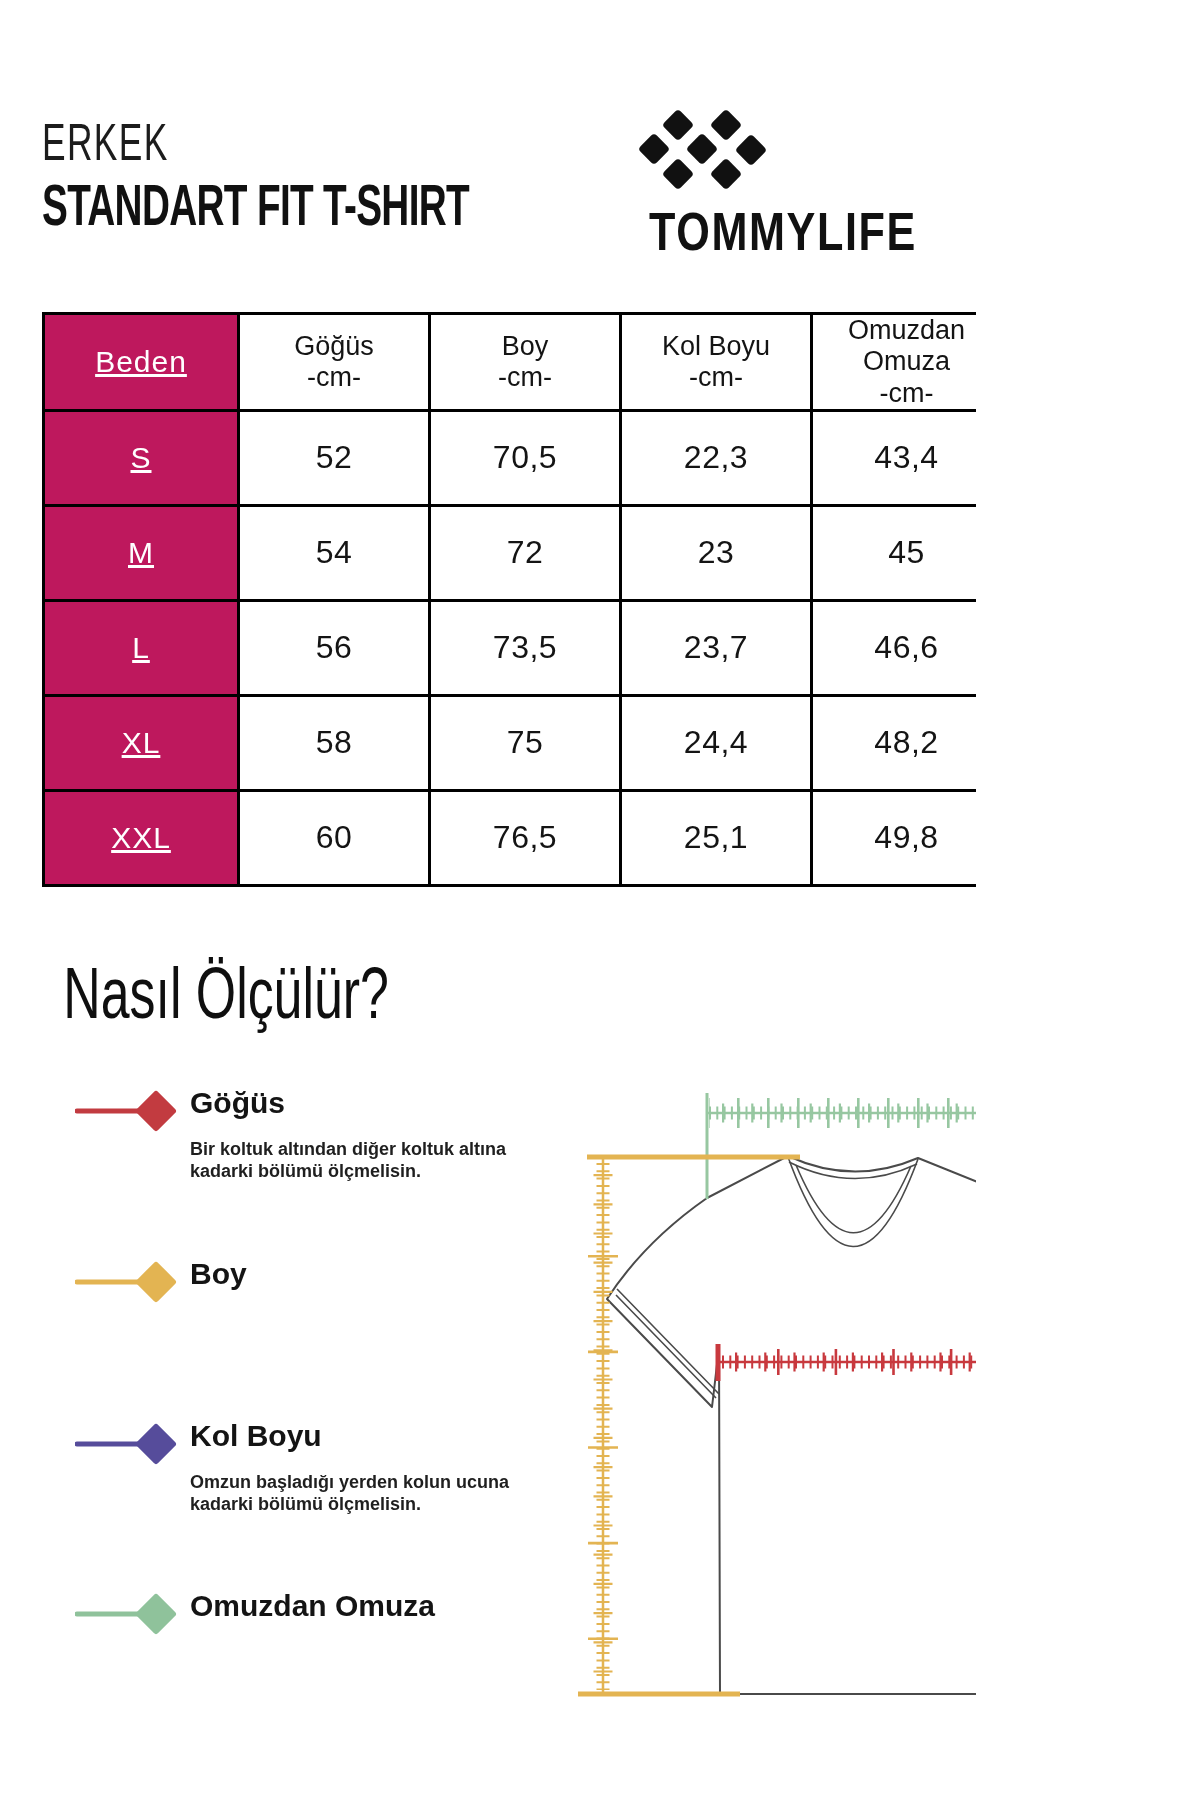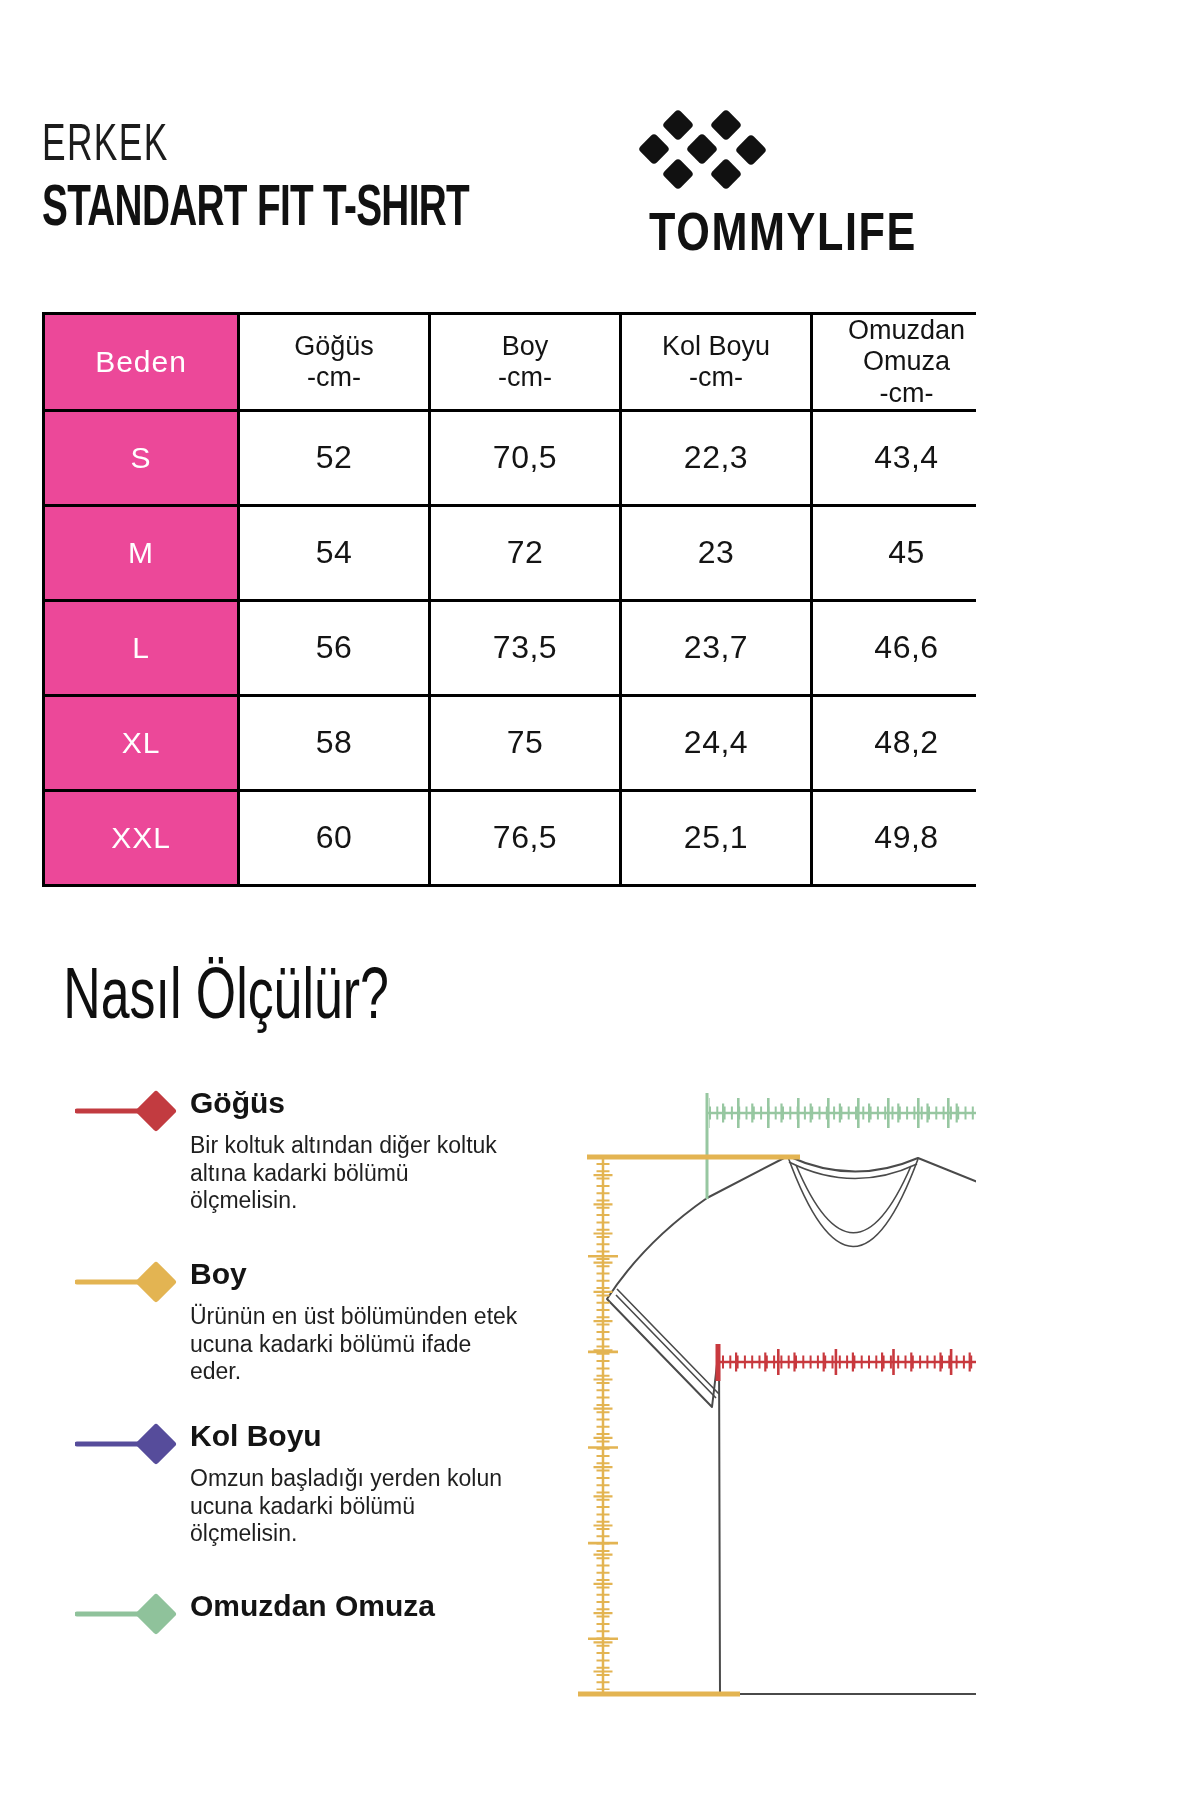--- a/index.html
+++ b/index.html
@@ -16,35 +16,35 @@
   .brand-name{font-size:54px;font-weight:700;color:#111;letter-spacing:2px;margin-top:6px;
          transform:scaleX(.8);transform-origin:center top;white-space:nowrap;}
   .diamond{fill:#111;}
 
   
   .size-table{position:absolute;left:42px;top:312px;width:958px;border-collapse:collapse;
          table-layout:fixed;}
   .size-table td,.size-table th{border:3px solid #000;text-align:center;vertical-align:middle;
          padding:0;font-weight:400;}
   .size-table tr{height:95px;}
-  .corner,.size-cell{background:#ec4899;color:#fff;font-size:30px;letter-spacing:1px;}
+  .corner,.size-cell{background:#be185d;color:#fff;font-size:30px;letter-spacing:1px;text-decoration:underline;}
   .th-title{font-size:27px;line-height:1.16;color:#141414;max-width:172px;margin:0 auto;}
   .th-unit{font-size:27px;line-height:1.16;color:#141414;}
   .value-cell{font-size:32px;color:#141414;letter-spacing:.5px;}
 
   
   .measure-heading{position:absolute;left:0;right:0;top:952px;text-align:left;
          font-size:72px;font-weight:400;color:#0f0f0f;}
   .measure-heading span{display:inline-block;transform:scaleX(.72);white-space:nowrap;}
 
   .legend-item{position:absolute;left:75px;width:445px;}
   .legend-icon{position:absolute;left:0;top:-6px;}
   .legend-body{margin-left:115px;}
   .legend-label{font-size:30px;font-weight:700;color:#141414;}
-  .legend-desc{font-size:23px;line-height:1.2;color:#1f1f1f;margin-top:12px;max-width:345px;}
+  .legend-desc{font-size:18px;line-height:1.2;color:#1f1f1f;margin-top:19px;max-width:345px;font-weight:bold;}
 
   
   .diagram{position:absolute;left:540px;top:1080px;}
   .shirt{fill:#fff;stroke:#4a4a4a;stroke-width:2;stroke-linejoin:round;}
   .shirt-detail{fill:none;stroke:#4a4a4a;stroke-width:1.6;}
   .rl-green{stroke:#97C7A1;}
   .rl-red{stroke:#C8393E;}
   .rl-yellow{stroke:#E3B452;}
   .rl-purple{stroke:#564C9B;}
   .main-line{stroke-width:2.5;fill:none;}
@@ -160,21 +160,20 @@
     </div>
   </div>
 
   <div class="legend-item" style="top:1257px">
     <svg class="legend-icon" width="112" height="62" viewBox="0 0 112 62">
       <line x1="2" y1="31" x2="66" y2="31" stroke-width="5" stroke-linecap="round" stroke="#E3B452"></line>
       <rect x="66" y="16" width="30" height="30" rx="3" transform="rotate(45 81 31)" fill="#E3B452"></rect>
     </svg>
     <div class="legend-body">
       <div class="legend-label">Boy</div>
-      <div class="legend-desc">Ürünün en üst bölümünden etek ucuna kadarki bölümü ifade eder.</div>
     </div>
   </div>
 
   <div class="legend-item" style="top:1419px">
     <svg class="legend-icon" width="112" height="62" viewBox="0 0 112 62">
       <line x1="2" y1="31" x2="66" y2="31" stroke-width="5" stroke-linecap="round" stroke="#564C9B"></line>
       <rect x="66" y="16" width="30" height="30" rx="3" transform="rotate(45 81 31)" fill="#564C9B"></rect>
     </svg>
     <div class="legend-body">
       <div class="legend-label">Kol Boyu</div>

